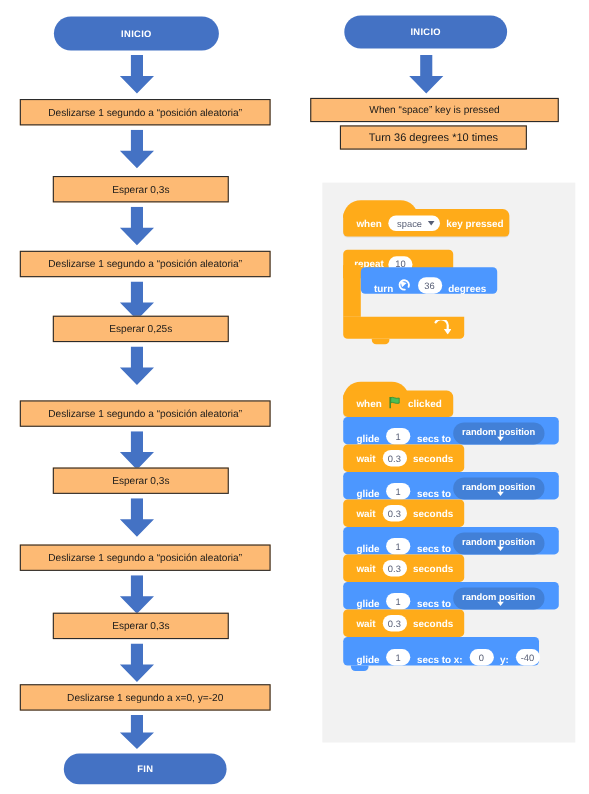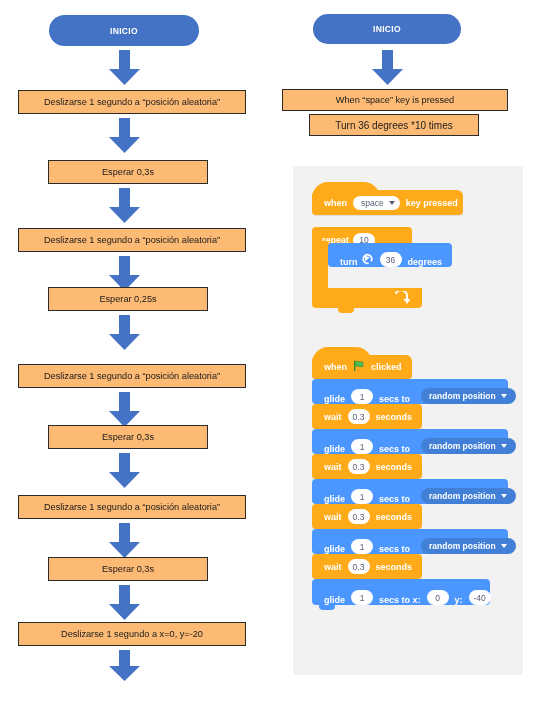--- a/index.html
+++ b/index.html
@@ -81,21 +81,21 @@
     padding:1px 0;
     margin:0 4px;
   }
   .oval-num{min-width:22px;height:13px;}
   .drop-blue{
     background:#4280D7;
     border-radius:999px;
     color:#fff;
     font-size:8.5px;font-weight:bold;
     display:inline-flex;align-items:center;
-    padding:3px 8px;margin:0 9px;
+    padding:3px 8px;margin:0 0;flex-direction:column;
   }
   .drop-arrow{
     display:inline-block;width:0;height:0;
     border-left:3.5px solid transparent;
     border-right:3.5px solid transparent;
     border-top:4px solid #ffffff;
     margin-left:5px;margin-right:1px;
   }
   .lbl{margin:0 2px;}
   .flag{display:inline-block;margin:0 4px;}
@@ -180,20 +180,21 @@
   </div>
 
   <div class="pbox" style="left:18px;top:622px;width:228px;height:24px;">Deslizarse 1 segundo a x=0, y=-20</div>
 
   <div class="arrow" style="left:108px;top:650px;">
     <svg width="33" height="32" viewBox="0 0 33 32">
         <polygon points="11,0 22,0 22,16 32,16 16.5,31 1,16 11,16" fill="#4472C4"></polygon>
       </svg>
   </div>
 
+  <div class="term" style="left:58px;top:685px;width:148px;height:28px;">FIN</div>
 
   <div class="term" style="left:313px;top:14px;width:148px;height:30px;">INICIO</div>
 
   <div class="arrow" style="left:371px;top:50px;">
     <svg width="33" height="36" viewBox="0 0 33 36">
         <polygon points="11,0 22,0 22,19 32,19 16.5,35 1,19 11,19" fill="#4472C4"></polygon>
       </svg>
   </div>
 
   <div class="pbox" style="left:282px;top:89px;width:226px;height:22px;">When “space” key is pressed</div>

